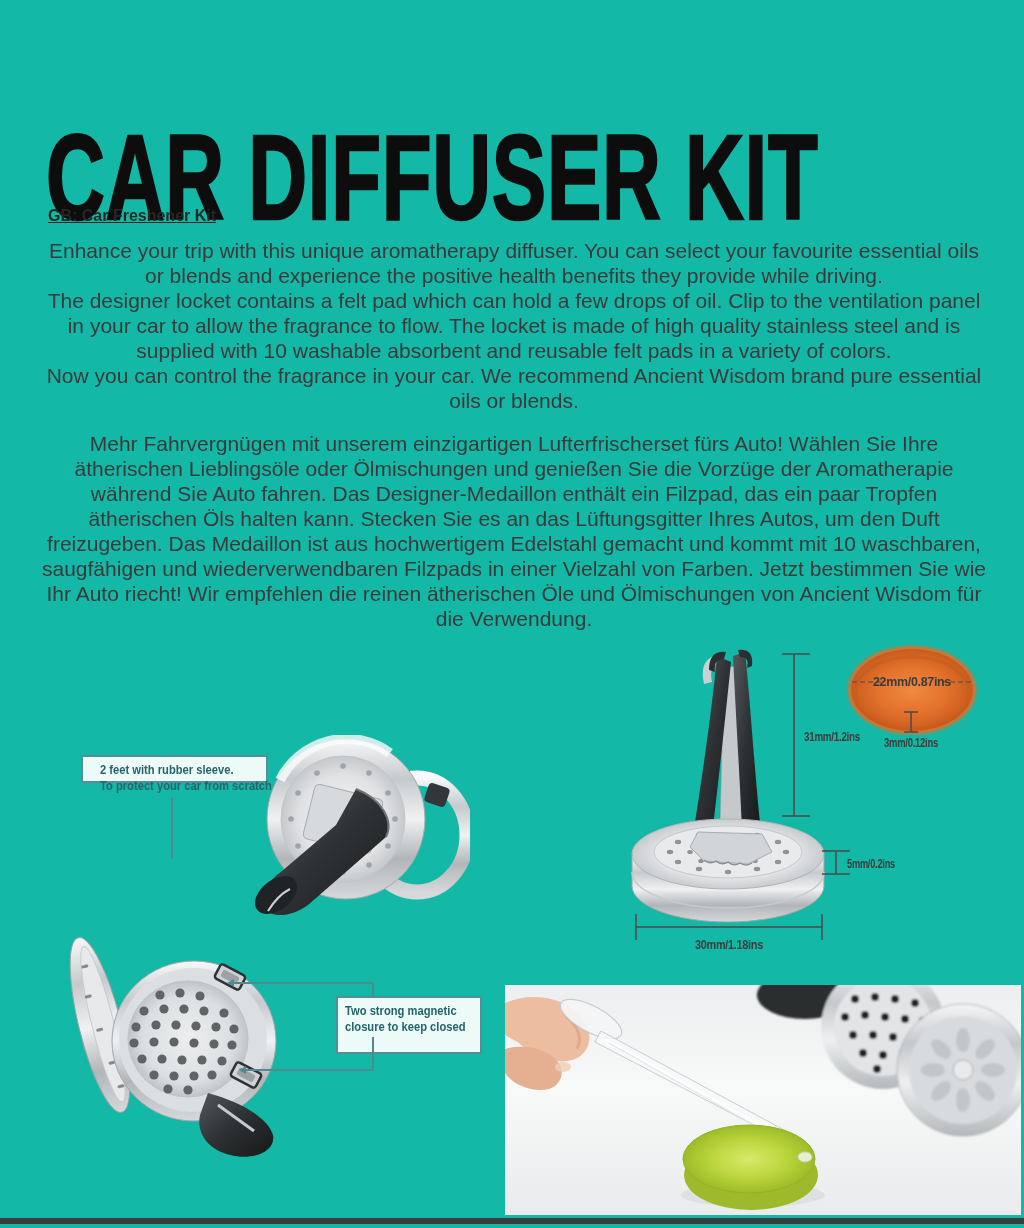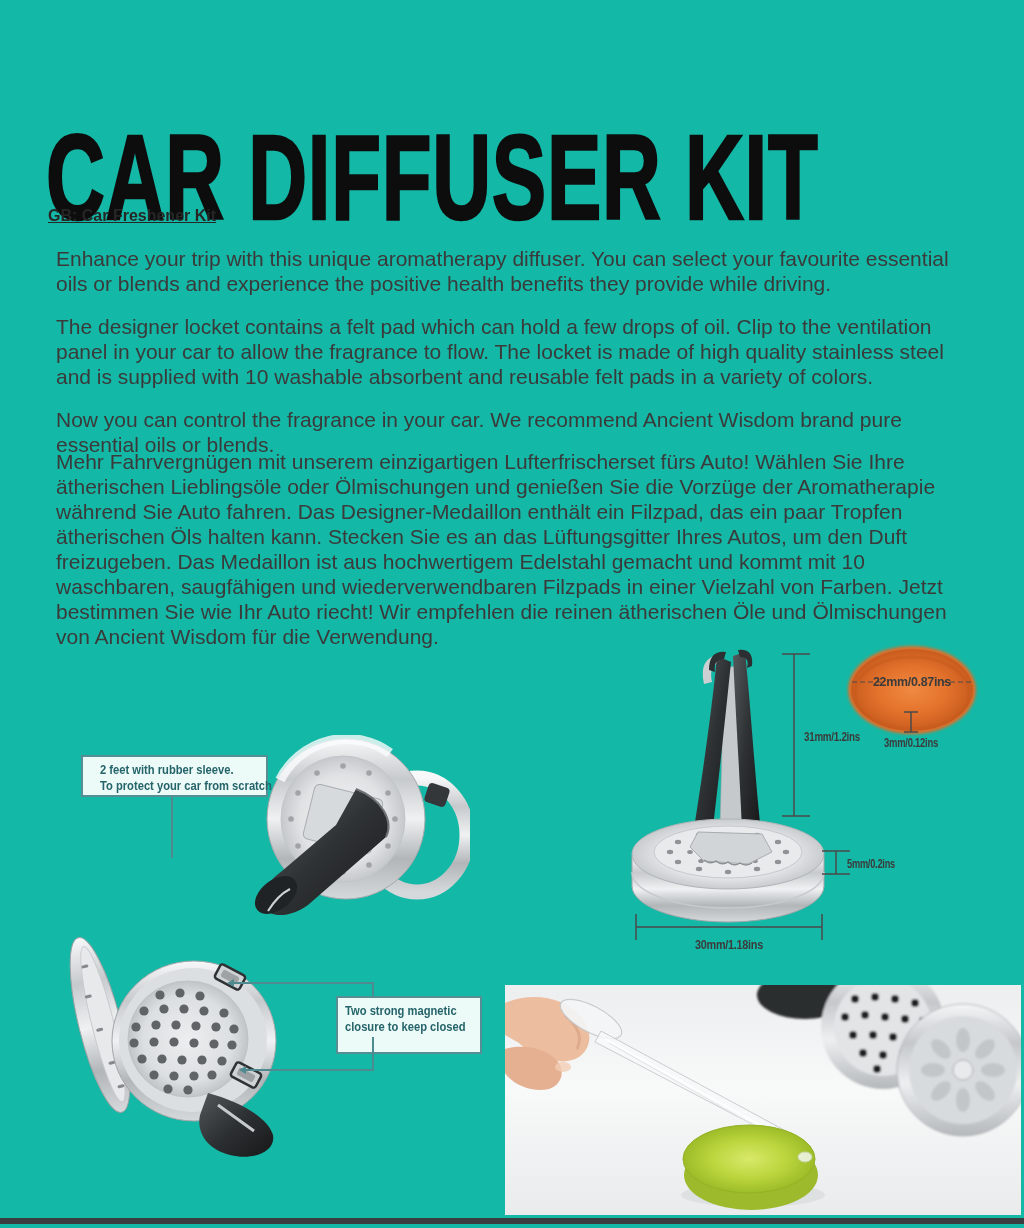--- a/index.html
+++ b/index.html
@@ -7,29 +7,29 @@
         font-family:"Liberation Sans",sans-serif;}
   .abs{position:absolute;}
 
   .title{position:absolute;left:46px;top:34px;font-size:120px;line-height:1.05;
          font-weight:bold;color:#0d0d0d;white-space:nowrap;letter-spacing:1px;
          transform:scaleX(0.68);transform-origin:left top;
          -webkit-text-stroke:2.5px #0d0d0d;}
 
   .textblock{position:absolute;left:38px;width:952px;font-size:21px;line-height:25px;color:#3a3a3a;}
   .textblock h2{font-size:16px;line-height:25px;margin:10px;font-weight:bold;color:#262626;text-decoration:underline;}
-  .textblock p{margin:18px;}
+  .textblock p{margin:0;text-align:center;}
   #gb-block{top:193px;}
   #de-block{top:431px;}
 
   .callout{position:absolute;box-sizing:border-box;background:rgba(255,255,255,.92);
            border:2px solid #558e94;color:#25646a;font-weight:bold;
            font-size:13px;line-height:15.5px;padding:5px 7px;white-space:nowrap;}
   .callout .squeeze{display:block;transform:scaleX(.86);transform-origin:left center;}
-  #callout-rubber-feet{left:81px;top:755px;width:187px;height:42px;padding-left:17px;}
+  #callout-rubber-feet{left:81px;top:755px;width:187px;height:28px;padding-left:17px;}
   #callout-magnetic{left:336px;top:996px;width:146px;height:58px;}
 
   .cline{position:absolute;background:#4f8a90;}
   .arrow-left{position:absolute;width:0;height:0;border-top:4px solid transparent;
               border-bottom:4px solid transparent;border-right:7px solid #4f8a90;}
 
   .photo{position:absolute;left:505px;top:985px;width:516px;height:230px;overflow:hidden;}
   .bottom-bar{position:absolute;left:0;top:1218px;width:1024px;height:6px;background:#3a3e41;}
 
   svg text{font-family:"Liberation Sans",sans-serif;}

